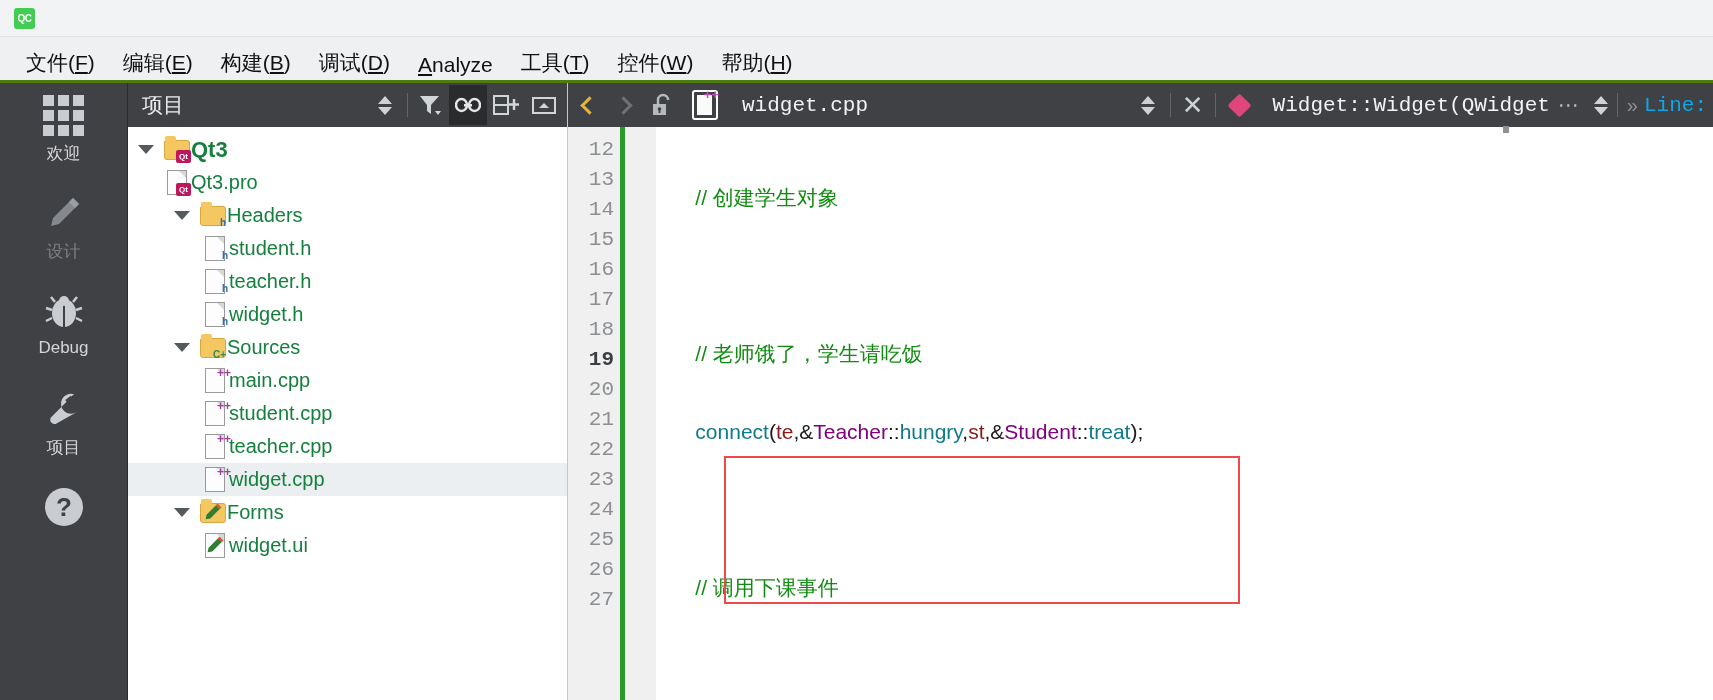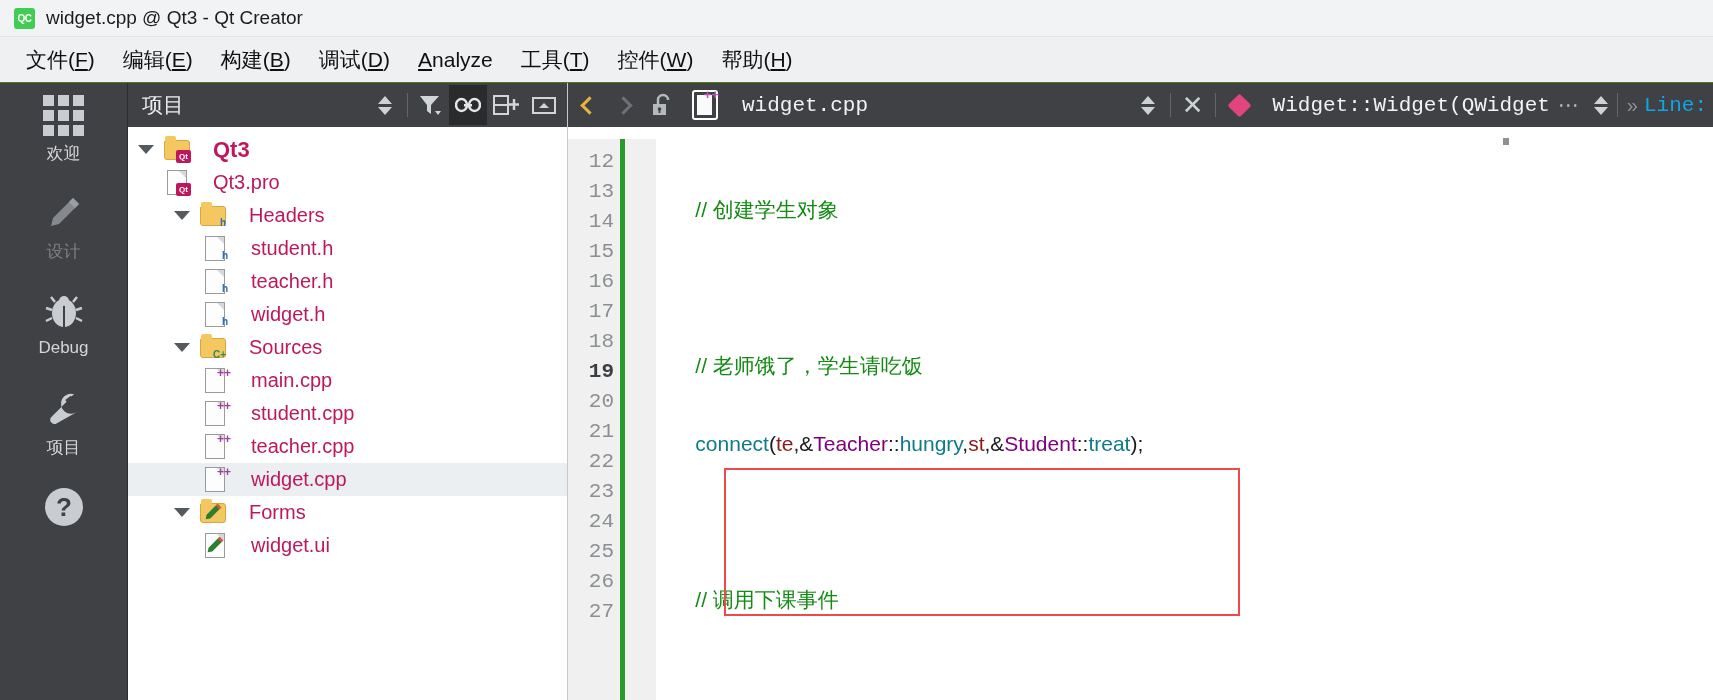--- a/index.html
+++ b/index.html
@@ -29,23 +29,23 @@
   }
   .title-text {
     margin-left: 11px; font-size: 19px; color: #1c1c1c;
     font-family: "Liberation Sans", sans-serif;
   }
 
   
   .menubar {
     height: 46px; flex: 0 0 46px;
     background: #eef0f2;
-    display: flex; align-items: center;
+    display: flex; align-items: flex-end;
     padding-left: 12px;
-    border-bottom: 1px solid #4d7c0f;
+    border-bottom: 3px solid #4d7c0f;
   }
   .menu-item {
     padding: 3px 14px;
     font-size: 21px; color: #101010;
     cursor: default; white-space: nowrap;
   }
   .menu-item u { text-decoration: underline; }
 
   
   .body { flex: 1 1 auto; display: flex; min-height: 0; }
@@ -110,21 +110,21 @@
   .trow {
     height: 33px; display: flex; align-items: center;
     white-space: nowrap; cursor: default;
   }
   .trow.selected { background: #eceff1; }
   .tw { width: 36px; display: flex; align-items: center; justify-content: center; }
   .arrow-d {
     width: 0; height: 0; border-left: 8px solid transparent;
     border-right: 8px solid transparent; border-top: 9px solid #555a5e;
   }
-  .tlabel { margin-left: 22px; color: #be185d; }
+  .tlabel { margin-left: 0; color: #15803d; }
   .tlabel.bold { font-weight: bold; font-size: 22px; }
   .ticon { width: 27px; height: 27px; position: relative; flex: 0 0 27px; }
 
   .folder {
     width: 26px; height: 20px; background: #f5c761;
     border: 1px solid #d9a73f; border-radius: 2px 3px 3px 3px;
     position: absolute; top: 4px; left: 0;
   }
   .folder:before {
     content: ""; position: absolute; top: -5px; left: 0;
@@ -200,21 +200,21 @@
   }
   .symbol-text {
     font-family: "Liberation Mono", monospace; font-size: 21px;
     color: #f0f2f4; margin-left: 12px; white-space: nowrap;
   }
   .dots { color: #b8bbbe; font-size: 21px; margin: 0 8px; letter-spacing: 1px; }
   .dchev { color: #8e9195; font-size: 20px; margin: 0 6px; }
   .line-label { font-family: "Liberation Mono", monospace; font-size: 21px; color: #0ea5e9; }
 
   
-  .codewrap { flex: 1 1 auto; display: flex; background: #ffffff; min-height: 0; position: relative; margin-top: 12px; }
+  .codewrap { flex: 1 1 auto; display: flex; background: #ffffff; min-height: 0; position: relative; }
   .gutter {
     width: 88px; flex: 0 0 88px; background: #f0f0f0;
     position: relative; padding-top: 8px;
   }
   .gutter .greenbar {
     position: absolute; top: 0; bottom: 0; right: 31px; width: 5px; background: #2a9a2a;
   }
   .ln {
     height: 30px; line-height: 30px; text-align: right;
     padding-right: 42px; font-family: "Liberation Mono", monospace;
@@ -242,21 +242,20 @@
     position: absolute; top: 0; width: 6px; height: 7px; background: #8e9195;
   }
 </style>
 </head>
 <body>
 
 <div class="app">
 
   <div class="titlebar">
     <div class="qc-badge">QC</div>
-    <div class="title-text">widget.cpp @ Qt3 - Qt Creator</div>
   </div>
 
   <div class="menubar">
     <div class="menu-item"><span>文件(</span><u>F</u><span>)</span></div>
     <div class="menu-item"><span>编辑(</span><u>E</u><span>)</span></div>
     <div class="menu-item"><span>构建(</span><u>B</u><span>)</span></div>
     <div class="menu-item"><span>调试(</span><u>D</u><span>)</span></div>
     <div class="menu-item"><span></span><u>A</u><span>nalyze</span></div>
     <div class="menu-item"><span>工具(</span><u>T</u><span>)</span></div>
     <div class="menu-item"><span>控件(</span><u>W</u><span>)</span></div>

